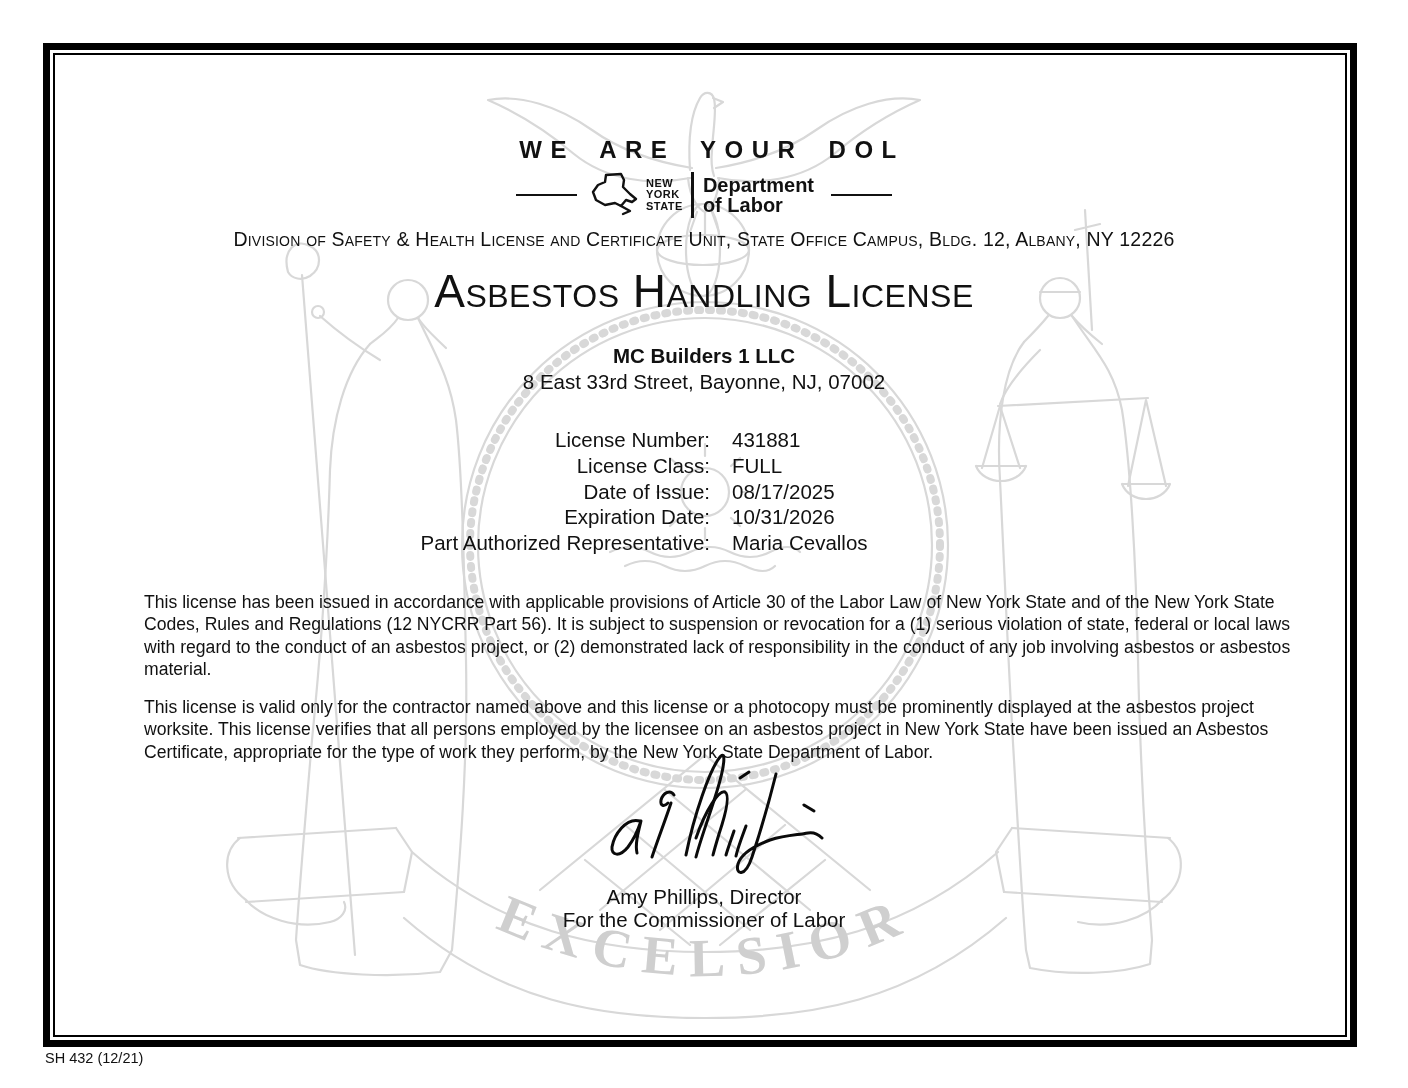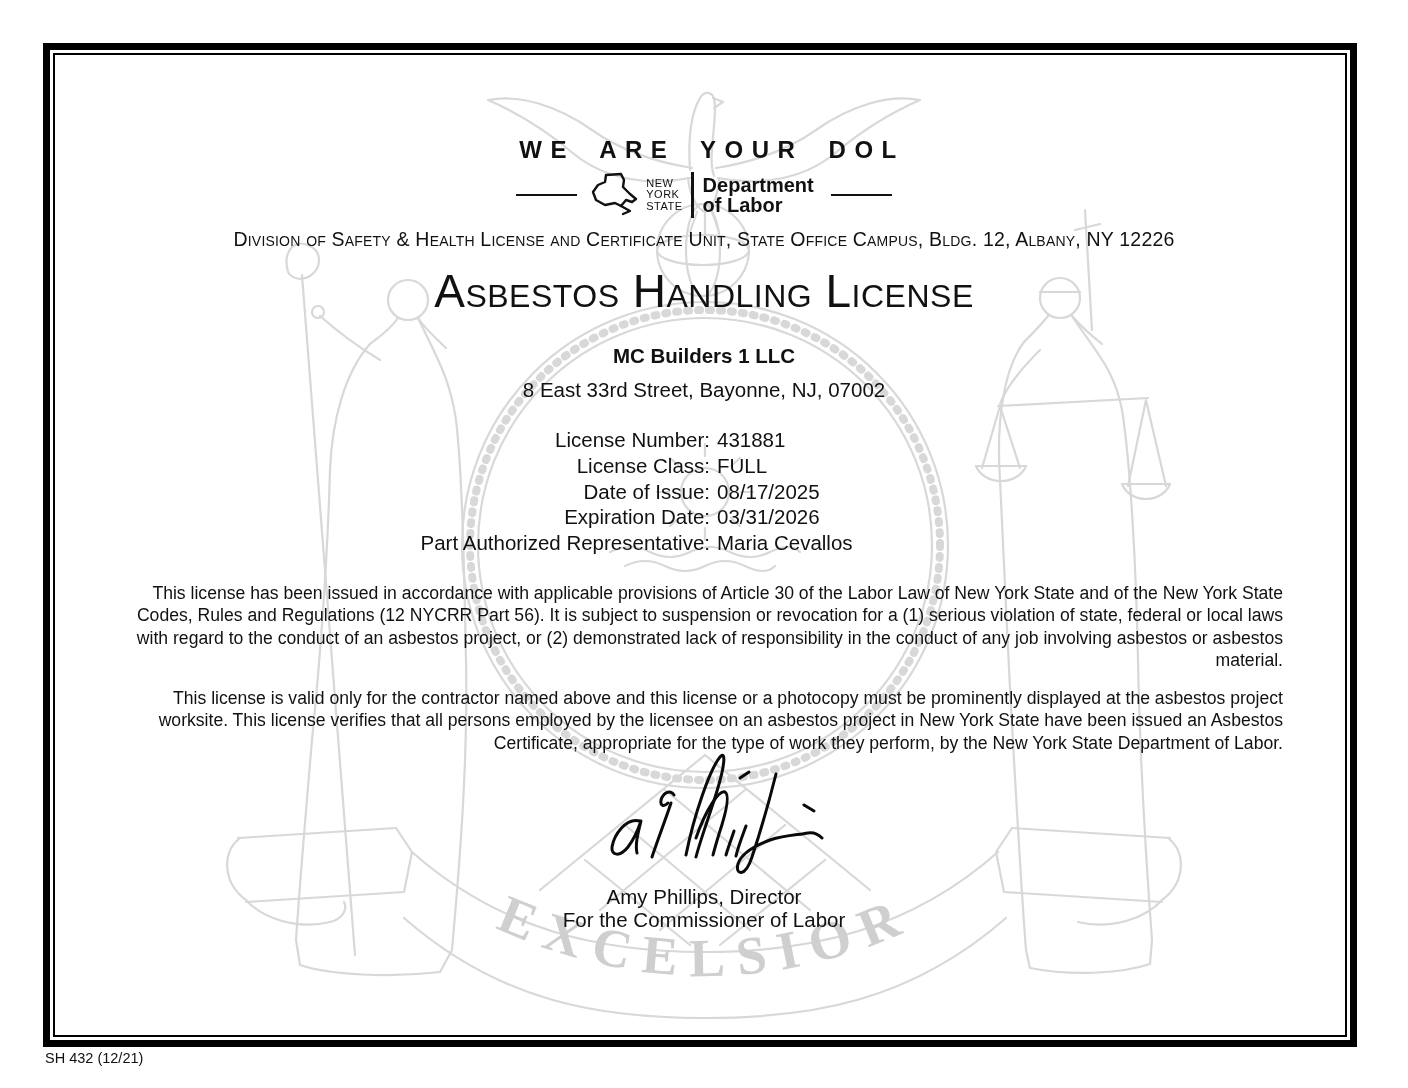--- a/index.html
+++ b/index.html
@@ -14,35 +14,35 @@
   .frame-inner{position:absolute;inset:3px;border:2px solid #000;}
   
   .content{position:absolute;inset:0;z-index:2;}
   .centered{position:absolute;left:0;width:100%;text-align:center;}
   .tagline{top:136px;font-weight:700;font-size:24px;letter-spacing:8.5px;word-spacing:10px;padding-left:8px;}
   .logo-row{position:absolute;top:170px;left:0;width:100%;display:flex;justify-content:center;align-items:center;}
   .rule{width:61px;height:2px;background:#111;}
   .rule-left{margin-right:13px;}
   .rule-right{margin-left:17px;}
   .ny-map{display:block;}
-  .state-stack{font-weight:400;font-size:11px;line-height:11.5px;letter-spacing:0.5px;text-align:left;margin-left:8px;}
+  .state-stack{font-weight:700;font-size:11px;line-height:11.5px;letter-spacing:0.5px;text-align:left;margin-left:8px;}
   .logo-divider{width:3px;height:46px;background:#111;margin:0 9px 0 8px;}
   .dept-stack{font-weight:700;font-size:20px;line-height:20.5px;text-align:left;}
   .division{top:228px;font-size:19.5px;font-variant:small-caps;letter-spacing:0.2px;}
   .cert-title{top:264px;font-size:46px;font-variant:small-caps;letter-spacing:0.5px;}
   .org{top:344px;font-size:20.5px;font-weight:bold;}
-  .addr{top:378px;font-size:20.5px;}
+  .addr{top:370px;font-size:20.5px;}
   .details{
     position:absolute;top:427px;left:0;width:100%;
-    display:grid;grid-template-columns:710px 1fr;column-gap:7px;
+    display:grid;grid-template-columns:710px 1fr;column-gap:22px;
     font-size:20.5px;line-height:25.8px;
   }
   .dlabel{text-align:right;}
   .dvalue{text-align:left;}
-  .para{position:absolute;left:132px;width:1148px;margin:3px;font-size:17.6px;line-height:22.4px;text-align:right;}
+  .para{position:absolute;left:132px;width:1148px;margin:12px;font-size:17.6px;line-height:22.4px;text-align:left;}
   .p1{top:579px;}
   .p2{top:684px;}
   .signature-svg{position:absolute;left:588px;top:743px;}
   .sig-name{top:885px;font-size:20.5px;}
   .sig-role{top:908px;font-size:20.5px;}
   .form-number{position:absolute;left:45px;top:1050px;font-size:14.5px;}
 </style>
 </head>
 <body>
 
@@ -163,21 +163,21 @@
     <div class="centered addr">8 East 33rd Street, Bayonne, NJ, 07002</div>
 
     <div class="details">
       <span class="dlabel">License Number:</span>
       <span class="dvalue">431881</span>
       <span class="dlabel">License Class:</span>
       <span class="dvalue">FULL</span>
       <span class="dlabel">Date of Issue:</span>
       <span class="dvalue">08/17/2025</span>
       <span class="dlabel">Expiration Date:</span>
-      <span class="dvalue">03/31/2026</span>
+      <span class="dvalue">10/31/2026</span>
       <span class="dlabel">Part Authorized Representative:</span>
       <span class="dvalue">Maria Cevallos</span>
     </div>
 
     <p class="para p1">This license has been issued in accordance with applicable provisions of Article 30 of the Labor Law of New York State and of the New York State Codes, Rules and Regulations (12 NYCRR Part 56). It is subject to suspension or revocation for a (1) serious violation of state, federal or local laws with regard to the conduct of an asbestos project, or (2) demonstrated lack of responsibility in the conduct of any job involving asbestos or asbestos material.</p>
     <p class="para p2">This license is valid only for the contractor named above and this license or a photocopy must be prominently displayed at the asbestos project worksite. This license verifies that all persons employed by the licensee on an asbestos project in New York State have been issued an Asbestos Certificate, appropriate for the type of work they perform, by the New York State Department of Labor.</p>
 
     <svg class="signature-svg" width="244" height="138" viewBox="0 0 244 138">
       <g stroke="#0a0a0a" stroke-width="3" fill="none" stroke-linecap="round" stroke-linejoin="round">
         <path d="M52,78 C38,74 26,92 24,104 C23,113 32,114 40,104 C46,96 51,84 53,78 C50,90 47,101 49,110"></path>

